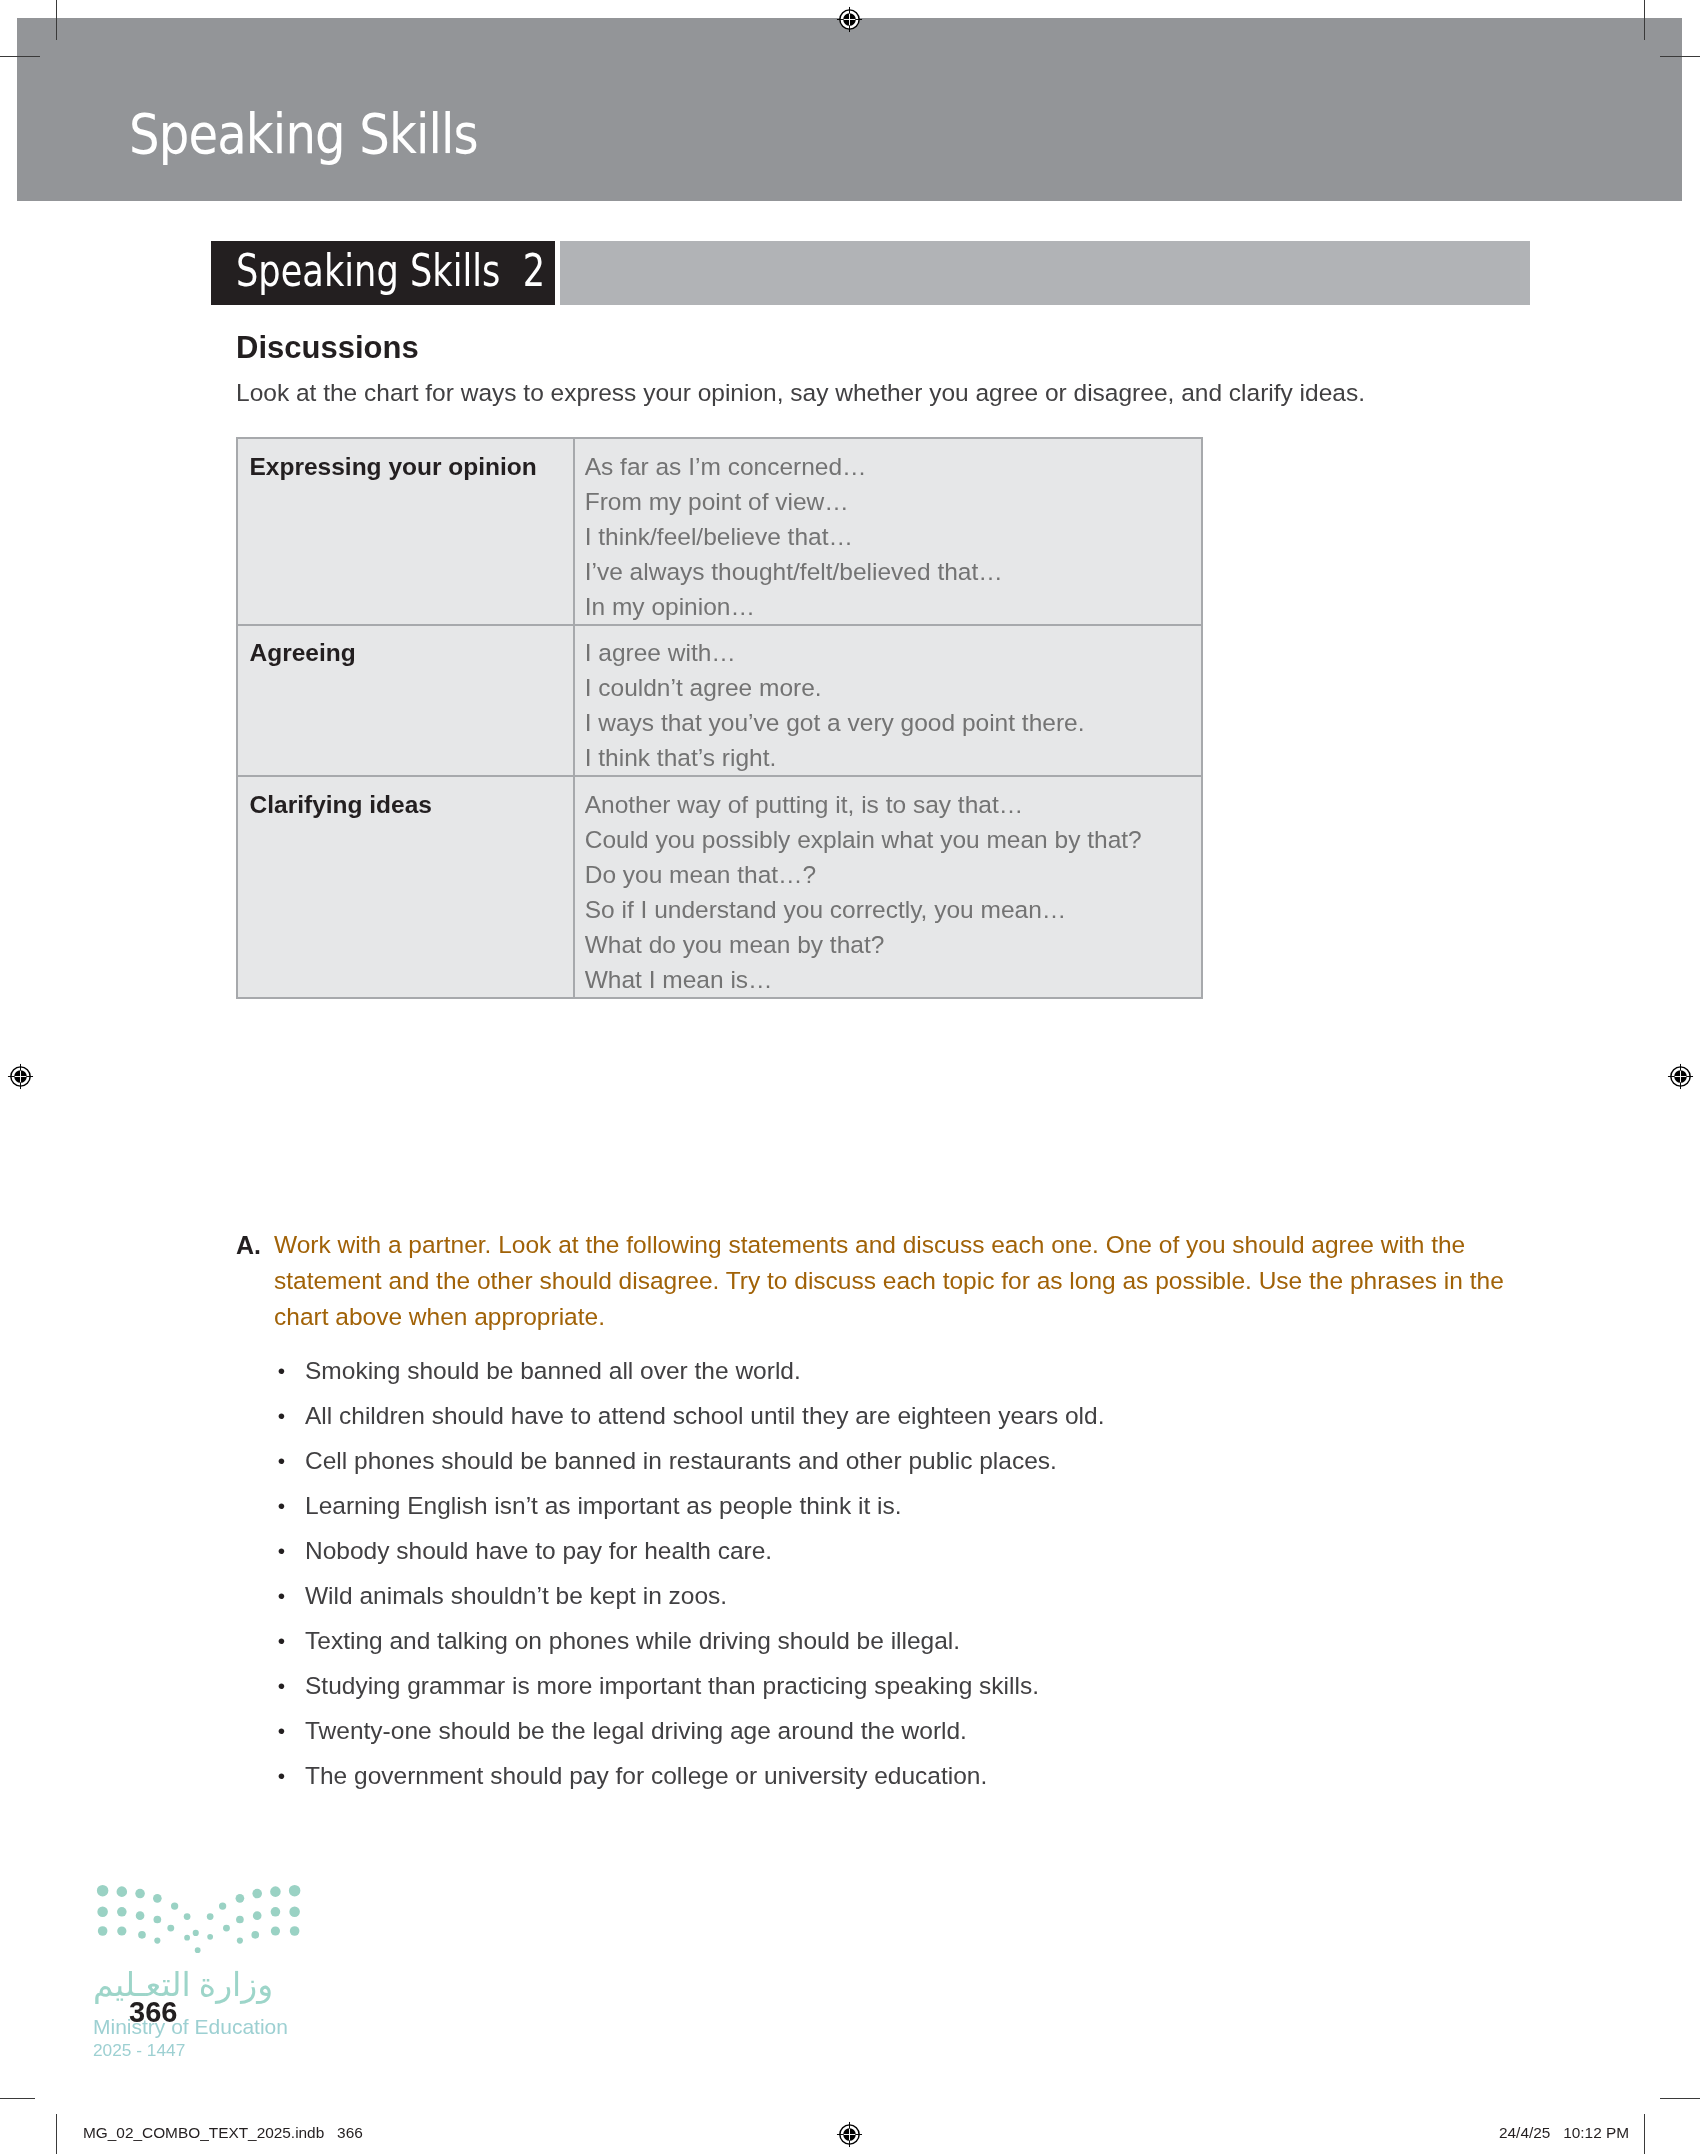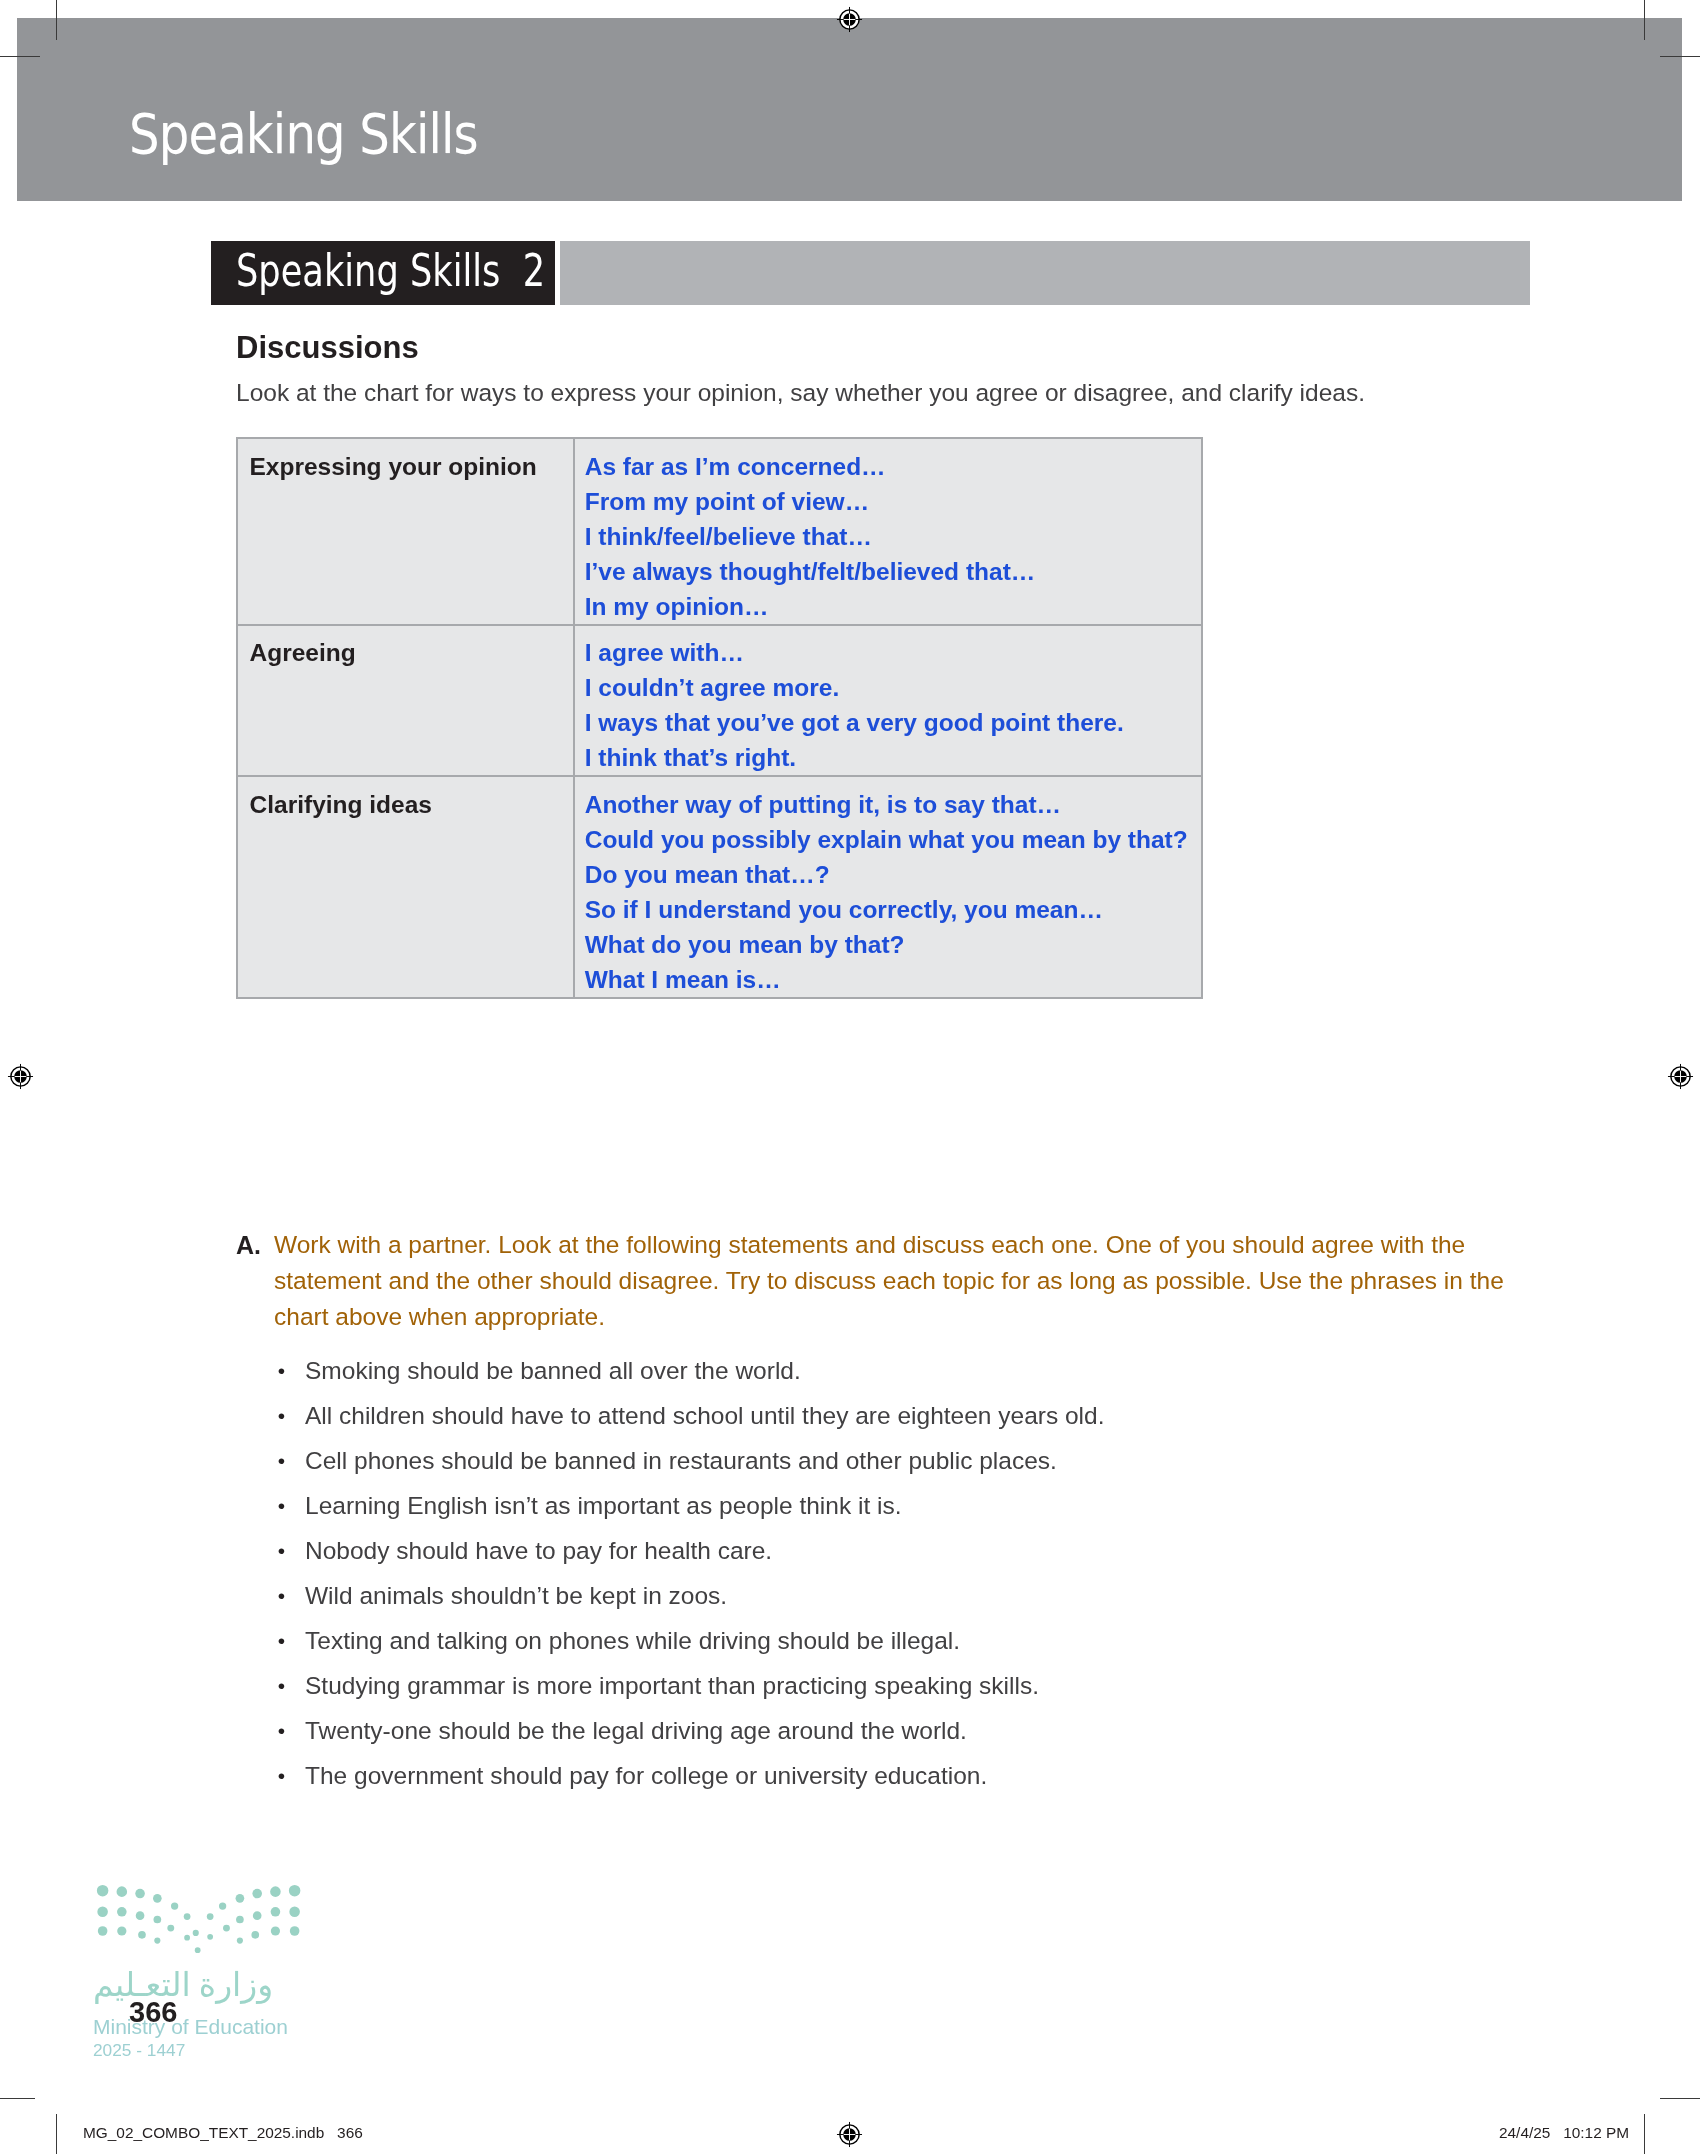--- a/index.html
+++ b/index.html
@@ -28,21 +28,21 @@
                      white-space: nowrap; line-height: 1; transform: scaleX(0.80); transform-origin: left top; }
     .section-gray { left: 560px; top: 241px; width: 970px; height: 64px; background: #b1b3b6; }
 
     .subhead { left: 236px; top: 330px; font-size: 31px; font-weight: bold; color: #231f20; white-space: nowrap; }
     .intro { left: 236px; top: 379px; font-size: 24.5px; color: #414042; white-space: nowrap; }
 
     
     .phrase-table { left: 236px; top: 437px; width: 967px; border-collapse: collapse; background: #e6e7e8; }
     .phrase-table td { border: 2.9px solid #a7a9ac; vertical-align: top; padding: 9.6px 9.6px 0 11.5px; }
     .phrase-table td.cat { width: 314px; font-weight: bold; font-size: 24.5px; color: #231f20; line-height: 36px; }
-    .phrase-table td.phr { font-size: 24.5px; color: #1d4ed8; line-height: 35px; padding-left: 9.6px; font-weight: bold; }
+    .phrase-table td.phr { font-size: 24.5px; color: #737373; line-height: 35px; padding-left: 9.6px; }
     .phrase-table .phrase-line { display: block; white-space: nowrap; }
 
     
     .exercise { left: 236px; top: 1227px; width: 1297px; }
     .ex-label { position: absolute; left: 0; top: 0; font-size: 25px; font-weight: bold; color: #231f20; line-height: 36px; }
     .ex-text { margin-left: 38px; font-size: 24.5px; color: #a16207; line-height: 36px; }
     .bullets { list-style: none; margin: 13.4px 0 0 38px; padding: 0; }
     .bullets li { position: relative; font-size: 24.5px; color: #414042; line-height: 45px; padding-left: 31px; white-space: nowrap; }
     .bullets .dot { position: absolute; left: 3.8px; top: 0; color: #231f20; font-size: 21px; }
 

